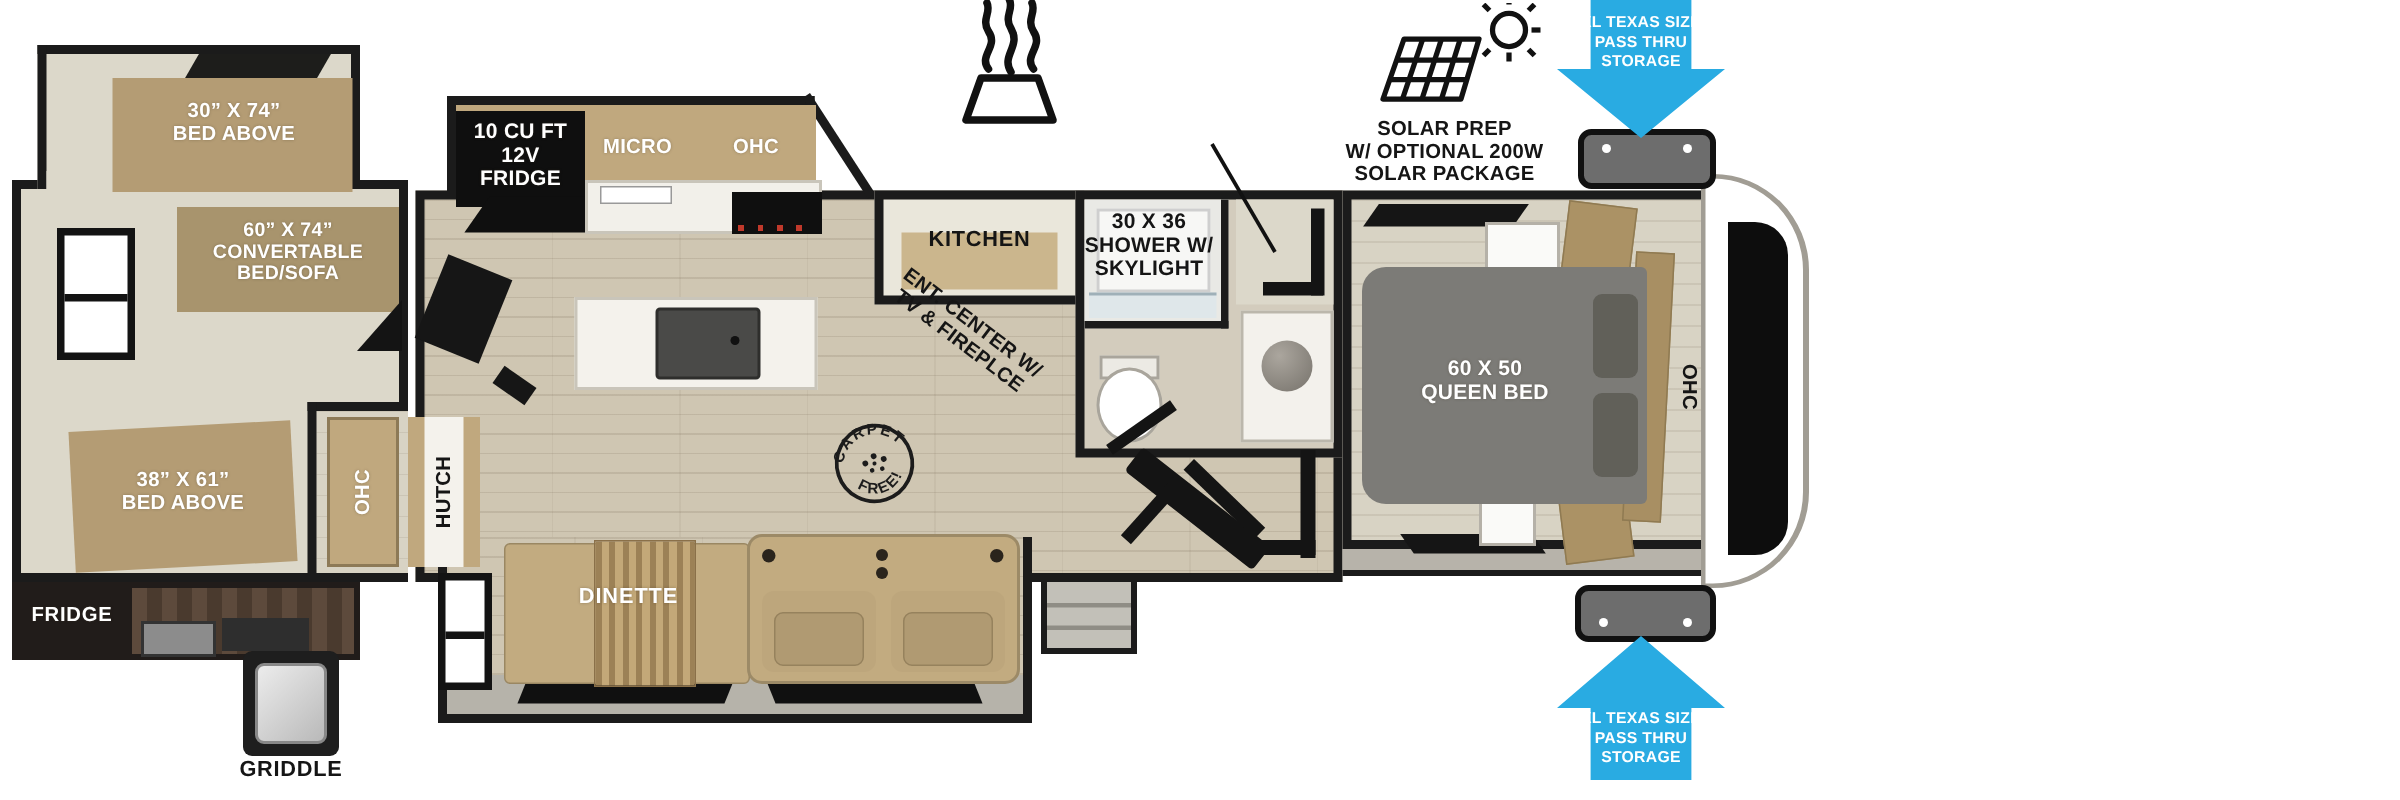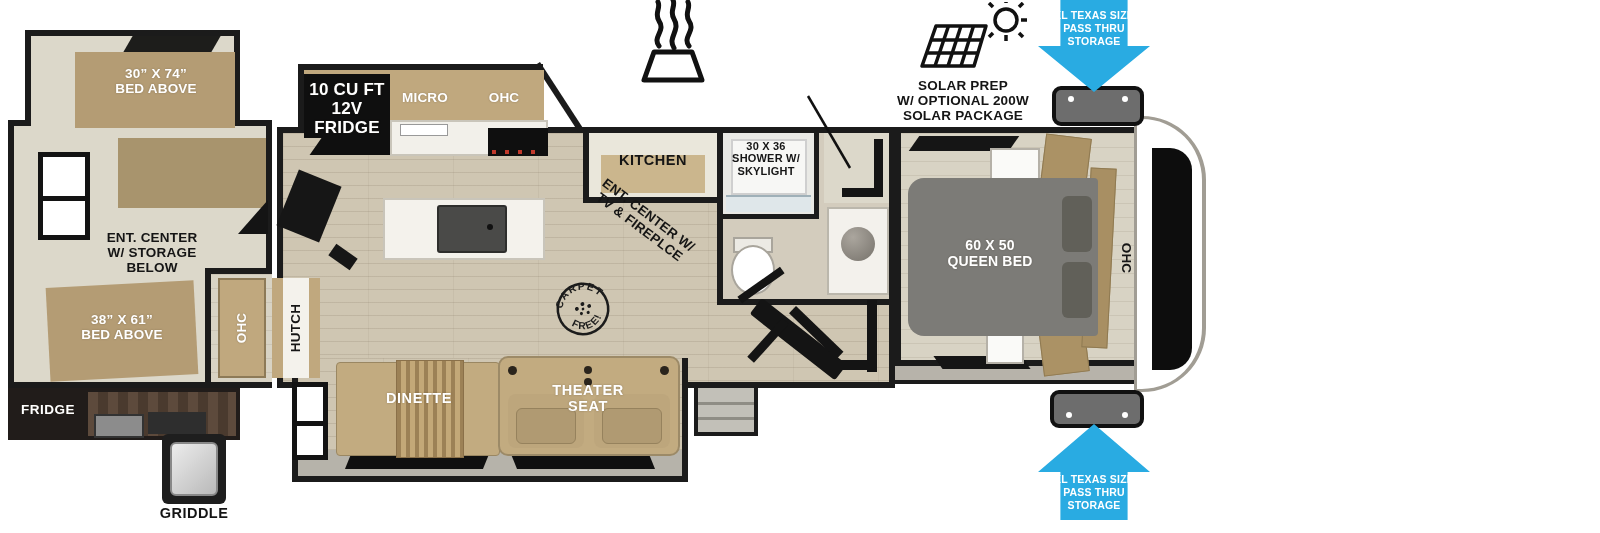--- a/index.html
+++ b/index.html
@@ -34,21 +34,21 @@
   <div class="wallseg" style="left:540px;top:62px;width:80px;height:6px;transform:rotate(57deg);transform-origin:left top;"></div>
   <div class="abs floor-wood" style="left:304px;top:121px;width:233px;height:12px;"></div>
 
   <div class="cab" style="left:304px;top:70px;width:240px;height:52px;border-bottom:2px solid #8f7a58;"></div>
   <div class="abs" style="left:304px;top:74px;width:86px;height:64px;background:#0f0f0f;"></div>
   <div class="abs" style="left:318px;top:131px;width:92px;height:24px;background:#0f0f0f;transform:skewX(-35deg);"></div>
   <div class="abs" style="left:390px;top:120px;width:158px;height:36px;background:#f2f0ea;border:2px solid #c9c5ba;box-sizing:border-box;"></div>
   <div class="abs" style="left:400px;top:124px;width:46px;height:10px;background:#fff;border:1px solid #999;"></div>
   <div class="abs" style="left:488px;top:128px;width:60px;height:28px;background:#0f0f0f;"></div>
   <div class="abs" style="left:492px;top:150px;width:52px;height:4px;background:repeating-linear-gradient(90deg,#c0392b 0 4px,transparent 4px 13px);"></div>
-  <div class="lbl lbl-w" style="left:306px;top:80px;width:82px;font-size:17px;">10 CU FT
+  <div class="lbl lbl-w" style="left:306px;top:80px;width:82px;font-size:14px;">10 CU FT
 12V
 FRIDGE</div>
   <div class="lbl lbl-w" style="left:392px;top:90px;width:66px;font-size:13.5px;">MICRO</div>
   <div class="lbl lbl-w" style="left:474px;top:90px;width:60px;font-size:13.5px;">OHC</div>
 
   <div class="abs" style="left:286px;top:176px;width:46px;height:60px;background:#161616;transform:rotate(22deg);"></div>
   <div class="abs" style="left:330px;top:250px;width:26px;height:14px;background:#161616;transform:rotate(35deg);"></div>
 
   <div class="abs" style="left:383px;top:198px;width:162px;height:62px;background:#f4f2ec;border:2px solid #c9c5ba;box-sizing:border-box;">
     <div class="abs" style="left:52px;top:5px;width:66px;height:44px;background:#4a4a48;border:2px solid #2e2e2c;border-radius:3px;"></div>
@@ -69,21 +69,21 @@
       <div class="abs" style="left:50px;top:6px;width:9px;height:58px;background:#141414;"></div>
       <div class="abs" style="left:18px;top:55px;width:40px;height:9px;background:#141414;"></div>
     </div>
     <div class="abs" style="left:104px;top:74px;width:62px;height:88px;background:#f3f1ec;border:2px solid #bbb7ac;box-sizing:border-box;">
       <div class="abs" style="left:12px;top:18px;width:34px;height:34px;border-radius:50%;background:radial-gradient(circle at 35% 30%,#aba69e,#76726b);"></div>
     </div>
     <div class="abs" style="left:10px;top:104px;width:36px;height:12px;background:#eceae4;border:2px solid #a9a59c;"></div>
     <div class="abs" style="left:8px;top:112px;width:40px;height:46px;background:#fff;border:2px solid #a9a59c;border-radius:50%;"></div>
     <div class="abs" style="left:12px;top:148px;width:52px;height:8px;background:#141414;transform:rotate(-35deg);"></div>
   </div>
-  <div class="lbl" style="left:720px;top:140px;width:92px;font-size:11px;">30 X 36
+  <div class="lbl" style="left:720px;top:140px;width:92px;font-size:14px;">30 X 36
 SHOWER W/
 SKYLIGHT</div>
 
   <div class="abs" style="left:762px;top:298px;width:108px;height:20px;background:#141414;border-radius:3px;transform:rotate(38deg);transform-origin:left top;"></div>
   <div class="abs" style="left:796px;top:306px;width:66px;height:10px;background:#141414;transform:rotate(44deg);transform-origin:left top;"></div>
   <div class="abs" style="left:867px;top:300px;width:10px;height:72px;background:#141414;"></div>
   <div class="abs" style="left:828px;top:360px;width:49px;height:10px;background:#141414;"></div>
   <div class="abs" style="left:742px;top:336px;width:52px;height:9px;background:#141414;transform:rotate(-48deg);"></div>
 
   <div class="lbl" style="left:568px;top:206px;width:152px;font-size:13.5px;transform:rotate(37deg);">ENT. CENTER W/
@@ -128,49 +128,47 @@
       <div class="abs" style="left:8px;top:14px;width:58px;height:34px;background:#b09a72;border-radius:6px;border:1px solid #96825d;"></div>
     </div>
     <div class="abs" style="left:94px;top:36px;width:76px;height:54px;background:#bda67c;border-radius:8px;">
       <div class="abs" style="left:8px;top:14px;width:58px;height:34px;background:#b09a72;border-radius:6px;border:1px solid #96825d;"></div>
     </div>
     <div class="abs" style="left:84px;top:8px;width:8px;height:8px;background:#2a241c;border-radius:50%;"></div>
     <div class="abs" style="left:84px;top:20px;width:8px;height:8px;background:#2a241c;border-radius:50%;"></div>
     <div class="abs" style="left:8px;top:8px;width:9px;height:9px;background:#2a241c;border-radius:50%;"></div>
     <div class="abs" style="left:160px;top:8px;width:9px;height:9px;background:#2a241c;border-radius:50%;"></div>
   </div>
-  <div class="lbl lbl-w" style="left:508px;top:382px;width:160px;font-size:14.5px;letter-spacing:.6px;">THEATER
-SEAT</div>
 
 
   <div class="abs" style="left:694px;top:388px;width:64px;height:48px;background:#c2c0b8;border:4px solid #1b1b1b;border-top:none;box-sizing:border-box;">
     <div class="abs" style="left:0;top:14px;width:56px;height:3px;background:#8f8d85;"></div>
     <div class="abs" style="left:0;top:29px;width:56px;height:3px;background:#8f8d85;"></div>
   </div>
 
   <div class="room wallfill" style="left:8px;top:120px;width:264px;height:268px;"></div>
   <div class="abs wallfill" style="left:25px;top:30px;width:215px;height:96px;border:6px solid #1b1b1b;border-bottom:none;box-sizing:border-box;"></div>
   <div class="abs wallfill" style="left:31px;top:114px;width:203px;height:12px;"></div>
 
   <div class="abs floor-light" style="left:205px;top:268px;width:67px;height:114px;border-left:6px solid #1b1b1b;border-top:6px solid #1b1b1b;box-sizing:border-box;"></div>
 
   <div class="abs" style="left:128px;top:36px;width:88px;height:16px;background:#1d1d1b;transform:skewX(-30deg);"></div>
   <div class="bed" style="left:75px;top:52px;width:160px;height:76px;"></div>
   <div class="lbl lbl-w" style="left:80px;top:66px;width:152px;font-size:13.5px;">30” X 74”
 BED ABOVE</div>
 
   <div class="bed" style="left:118px;top:138px;width:148px;height:70px;background:#a8946d;"></div>
+  <div class="lbl lbl-w" style="left:116px;top:146px;width:152px;font-size:13px;">60” X 74”
+CONVERTABLE
+BED/SOFA</div>
 
   <div class="abs" style="left:38px;top:152px;width:52px;height:88px;background:#fff;border:5px solid #131313;box-sizing:border-box;">
     <div class="abs" style="left:0;top:39px;width:42px;height:5px;background:#131313;"></div>
   </div>
 
-  <div class="lbl" style="left:88px;top:230px;width:128px;font-size:13.5px;">ENT. CENTER
-W/ STORAGE
-BELOW</div>
 
   <div class="bed" style="left:48px;top:284px;width:148px;height:94px;transform:rotate(-3deg);"></div>
   <div class="lbl lbl-w" style="left:52px;top:312px;width:140px;font-size:13.5px;">38” X 61”
 BED ABOVE</div>
 
   <div class="abs" style="left:238px;top:200px;width:30px;height:34px;background:#141414;clip-path:polygon(100% 0,100% 100%,0 100%);"></div>
 
   <div class="cab" style="left:218px;top:278px;width:48px;height:100px;border:2px solid #8d7a57;box-sizing:border-box;"></div>
   <div class="lbl lbl-w vrot" style="left:197px;top:320px;width:90px;height:16px;font-size:13.5px;transform:rotate(-90deg);">OHC</div>
   <div class="cab" style="left:272px;top:278px;width:48px;height:100px;">

